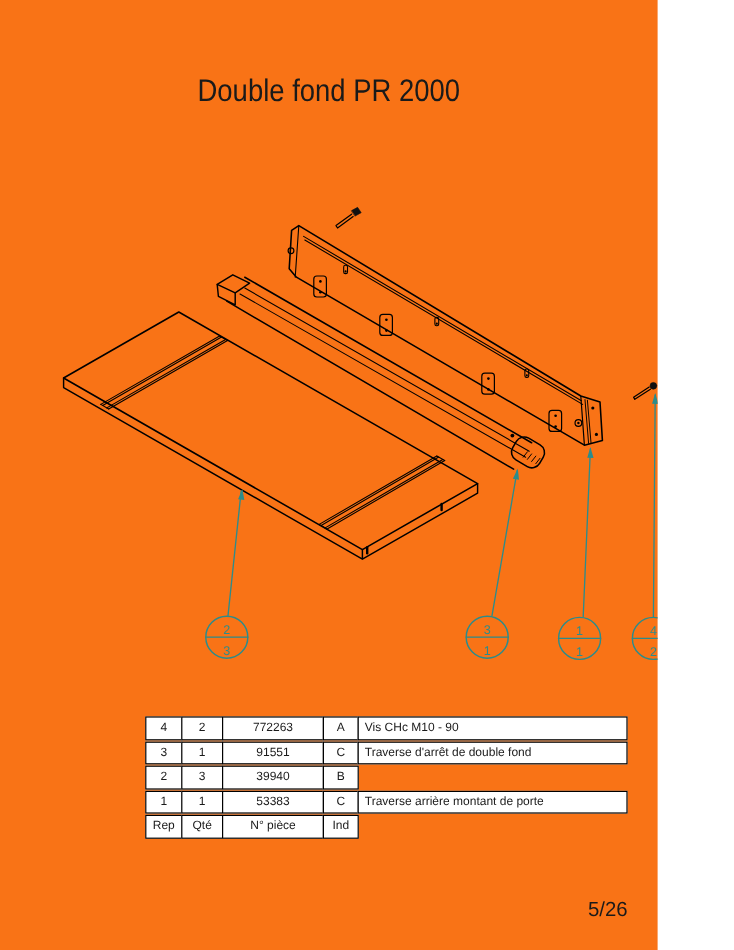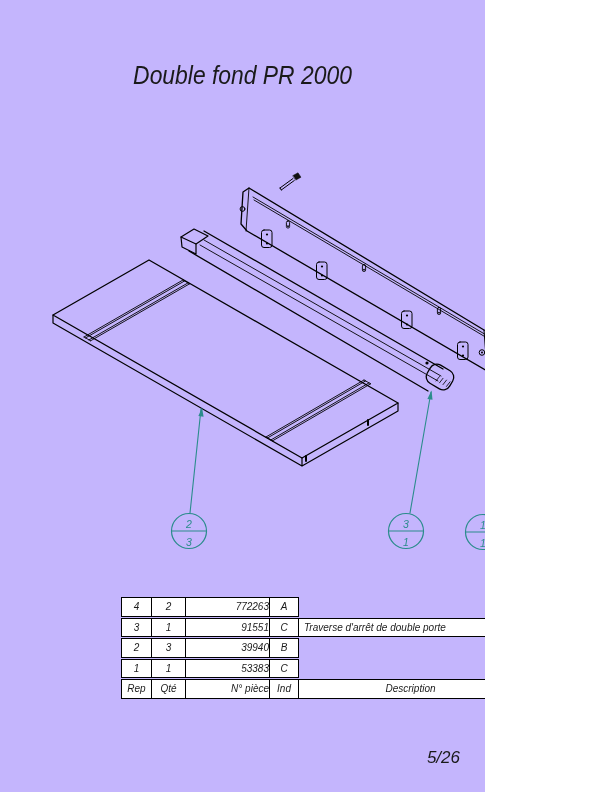--- a/index.html
+++ b/index.html
@@ -1,23 +1,22 @@
 <!DOCTYPE html>
 <html><head>
 <meta charset="utf-8">
 <style>
   html,body{margin:0;padding:0;background:#ffffff;}
   .page{
     position:relative;
-    width:485px;height:792px;
-    background:#c4b5fd;
+    width:548px;height:792px;
+    background:#f97316;
     overflow:hidden;
     font-family:"Liberation Sans", sans-serif;
     color:#111;
-    font-style:italic;
   }
   .title{
     position:absolute;
     top:60px;left:0;right:0;
     text-align:center;
     font-size:26px;
     font-weight:400;
     color:#1a1a1a;
     letter-spacing:0px;
     transform:scaleX(0.88);
@@ -44,21 +43,21 @@
     font-size:10px;
     text-align:center;
     color:#1a1a1a;
     overflow:hidden;
     white-space:nowrap;
     background:#fff;
   }
   .t-cell + .t-cell{margin-left:-1px;}
   .c-rep{width:31px;}
   .c-qty{width:35px;}
-  .c-part{width:85px;text-align:right;}
+  .c-part{width:85px;}
   .c-ind{width:30px;}
   .c-desc{width:225px;}
   .t-row .c-desc.data{text-align:left;padding-left:5px;}
   .page-number{
     position:absolute;
     top:748px;right:25px;
     font-size:17px;
     color:#1a1a1a;
   }
 </style>
@@ -215,49 +214,50 @@
     </g>
   </svg>
 
   <div class="parts-table">
 
     <div class="t-row">
       <div class="t-cell c-rep">4</div>
       <div class="t-cell c-qty">2</div>
       <div class="t-cell c-part">772263</div>
       <div class="t-cell c-ind">A</div>
+      <div class="t-cell c-desc data">Vis CHc M10 - 90</div>
     </div>
 
     <div class="t-row">
       <div class="t-cell c-rep">3</div>
       <div class="t-cell c-qty">1</div>
       <div class="t-cell c-part">91551</div>
       <div class="t-cell c-ind">C</div>
-      <div class="t-cell c-desc data">Traverse d'arrêt de double porte</div>
+      <div class="t-cell c-desc data">Traverse d'arrêt de double fond</div>
     </div>
 
     <div class="t-row">
       <div class="t-cell c-rep">2</div>
       <div class="t-cell c-qty">3</div>
       <div class="t-cell c-part">39940</div>
       <div class="t-cell c-ind">B</div>
     </div>
 
     <div class="t-row">
       <div class="t-cell c-rep">1</div>
       <div class="t-cell c-qty">1</div>
       <div class="t-cell c-part">53383</div>
       <div class="t-cell c-ind">C</div>
+      <div class="t-cell c-desc data">Traverse arrière montant de porte</div>
     </div>
 
     <div class="t-row">
       <div class="t-cell c-rep">Rep</div>
       <div class="t-cell c-qty">Qté</div>
       <div class="t-cell c-part">N° pièce</div>
       <div class="t-cell c-ind">Ind</div>
-      <div class="t-cell c-desc">Description</div>
     </div>
 
   </div>
 
   <div class="page-number">5/26</div>
 
 </div>
 
 </body></html>

